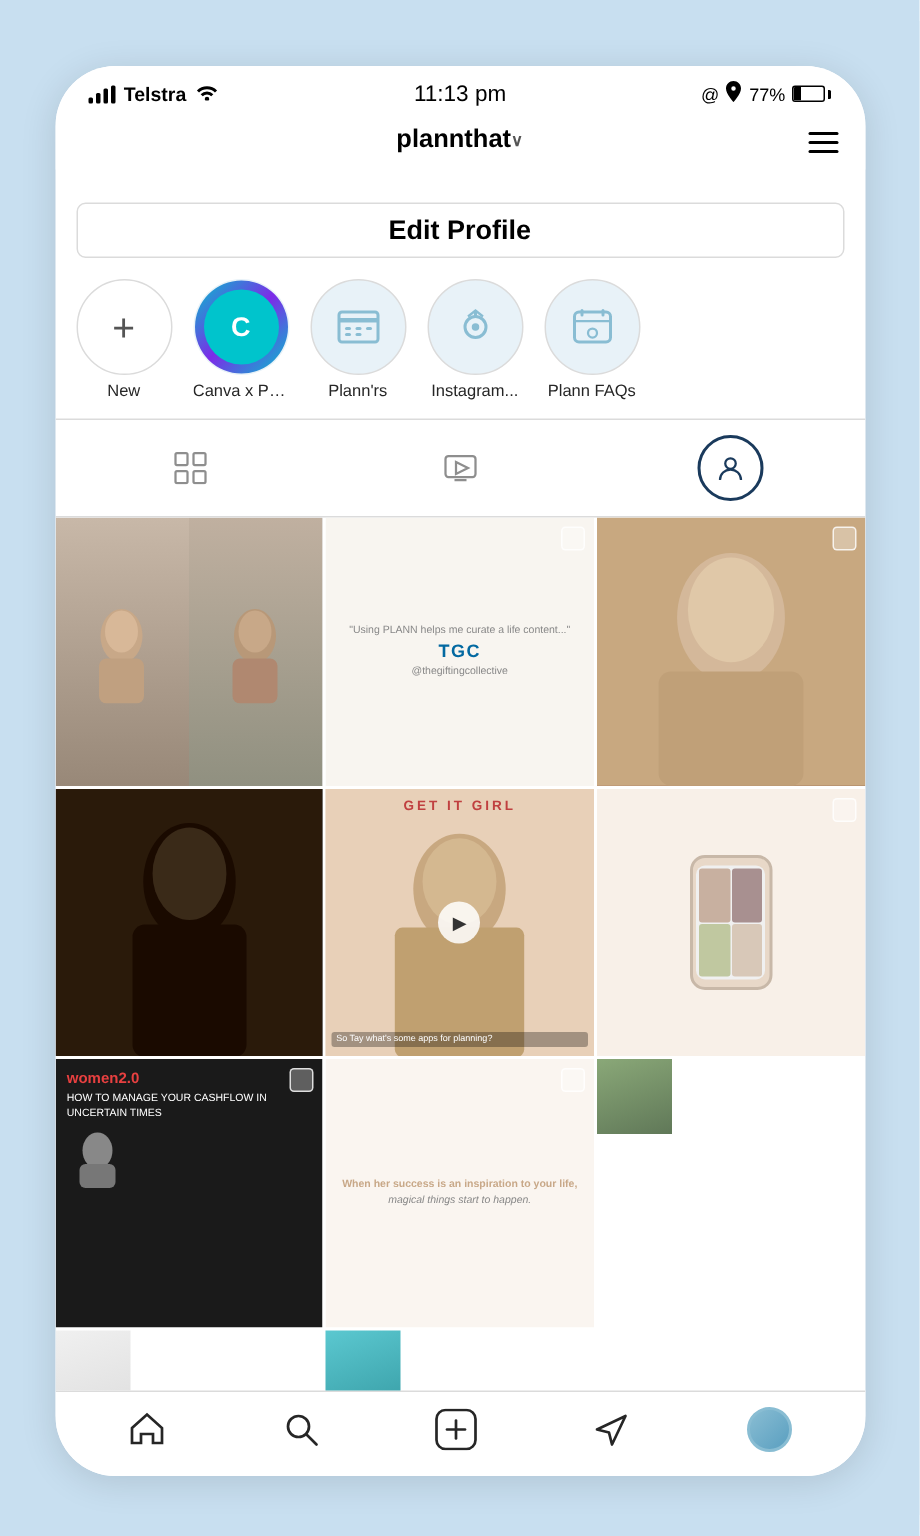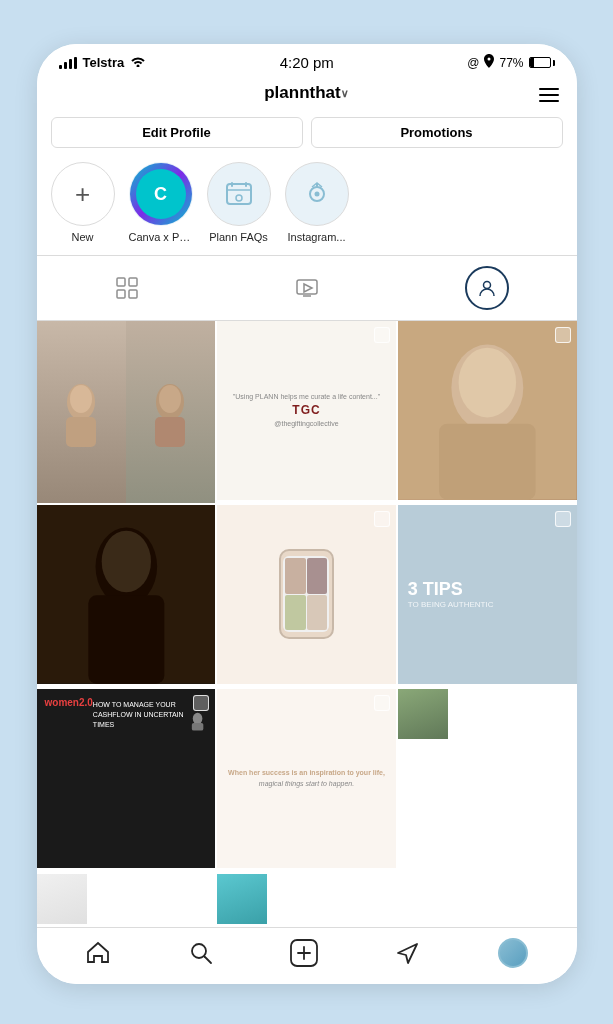--- a/index.html
+++ b/index.html
@@ -132,24 +132,25 @@
       gap: 8px;
       padding: 4px 14px 10px;
       flex-shrink: 0;
     }
     .profile-btn {
       flex: 1;
       border: 1.5px solid #dbdbdb;
       border-radius: 6px;
       padding: 7px 4px;
       text-align: center;
-      font-size: 13px;
+      font-size: 18px;
       font-weight: 600;
       background: #fff;
       cursor: pointer;
+      margin-top: 18px;
     }
     
     .stories-row {
       display: flex;
       gap: 14px;
       padding: 4px 14px 12px;
       overflow-x: hidden;
       flex-shrink: 0;
     }
     .story-item {
@@ -319,21 +320,21 @@
     }
     .tgc-text {
       font-size: 7px;
       color: #888;
       text-align: center;
       line-height: 1.3;
     }
     .tgc-logo {
       font-size: 12px;
       font-weight: 700;
-      color: #7f1d1d;
+      color: #0369a1;
       margin: 2px 0;
       letter-spacing: 1px;
     }
     
     .play-overlay {
       position: absolute;
       top: 50%;
       left: 50%;
       transform: translate(-50%, -50%);
       width: 28px;
@@ -377,21 +378,21 @@
       font-size: 8px;
       color: rgba(255,255,255,0.8);
       line-height: 1.3;
     }
     
     .women-cell {
       width: 100%;
       height: 100%;
       background: #1a1a1a;
       display: flex;
-      flex-direction: row;
+      flex-direction: column;
       align-items: flex-start;
       justify-content: flex-start;
       padding: 8px;
     }
     .women-title {
       color: #e84040;
       font-size: 10px;
       font-weight: 700;
     }
     .women-subtitle {
@@ -447,21 +448,21 @@
           <div class="signal-bar" style="height:10px"></div>
           <div class="signal-bar" style="height:12px"></div>
         </div>
         <span>Telstra</span>
         <span>
           <svg width="16" height="12" viewBox="0 0 16 12">
               <path d="M8 9.5a1.5 1.5 0 110 3 1.5 1.5 0 010-3zm0-3.5a6 6 0 014.24 1.76l-1.42 1.42A4 4 0 008 8a4 4 0 00-2.82 1.18L3.76 7.76A6 6 0 018 6zm0-3.5a9.5 9.5 0 016.72 2.78l-1.42 1.42A7.5 7.5 0 008 4.5a7.5 7.5 0 00-5.3 2.2L1.28 5.28A9.5 9.5 0 018 2.5z" fill="#000"></path>
             </svg>
         </span>
       </div>
-      <div class="status-center">4:20 pm</div>
+      <div class="status-center">11:13 pm</div>
       <div class="status-right">
         <span>@</span>
         <span>
           <svg width="10" height="14" viewBox="0 0 10 14">
               <path d="M5 0C2.24 0 0 2.24 0 5c0 3.75 5 9 5 9s5-5.25 5-9c0-2.76-2.24-5-5-5zm0 6.5a1.5 1.5 0 110-3 1.5 1.5 0 010 3z" fill="#000"></path>
             </svg>
         </span>
         <span>77%</span>
         <div class="battery">
           <div class="battery-body">
@@ -479,65 +480,78 @@
       </div>
       <div class="hamburger-btn">
         <div class="hamburger-line"></div>
         <div class="hamburger-line"></div>
         <div class="hamburger-line"></div>
       </div>
     </div>
 
     <div class="profile-buttons">
       <button class="profile-btn">Edit Profile</button>
-      <button class="profile-btn">Promotions</button>
     </div>
 
     <div class="stories-row">
 
       <div class="story-item">
         <div class="story-circle add-new">
           <span class="plus-icon">+</span>
         </div>
         <span class="story-label">New</span>
       </div>
 
       <div class="story-item">
         <div class="story-circle" style="padding:0;border:none;">
           <div class="canva-circle">
             <div class="canva-inner">C</div>
           </div>
         </div>
         <span class="story-label">Canva x Pla...</span>
       </div>
 
+      <div class="story-item">
+        <div class="story-circle">
+          <svg width="30" height="28" viewBox="0 0 30 28" fill="none">
+            <rect x="2" y="4" width="26" height="20" rx="2" stroke="#89bdd3" stroke-width="2"></rect>
+            <rect x="2" y="8" width="26" height="3" fill="#89bdd3"></rect>
+            <rect x="6" y="14" width="4" height="2" rx="1" fill="#89bdd3"></rect>
+            <rect x="13" y="14" width="4" height="2" rx="1" fill="#89bdd3"></rect>
+            <rect x="20" y="14" width="4" height="2" rx="1" fill="#89bdd3"></rect>
+            <rect x="6" y="18" width="4" height="2" rx="1" fill="#89bdd3"></rect>
+            <rect x="13" y="18" width="4" height="2" rx="1" fill="#89bdd3"></rect>
+          </svg>
+        </div>
+        <span class="story-label">Plann'rs</span>
+      </div>
+
+      <div class="story-item">
+        <div class="story-circle">
+          <svg width="30" height="30" viewBox="0 0 30 30" fill="none">
+            <circle cx="15" cy="15" r="7" stroke="#89bdd3" stroke-width="2"></circle>
+            <line x1="15" y1="4" x2="15" y2="8" stroke="#89bdd3" stroke-width="2"></line>
+            <path d="M10 8 L15 4 L20 8" stroke="#89bdd3" stroke-width="1.5" fill="none"></path>
+            <circle cx="15" cy="15" r="2.5" fill="#89bdd3"></circle>
+          </svg>
+        </div>
+        <span class="story-label">Instagram...</span>
+      </div>
 
       <div class="story-item">
         <div class="story-circle">
           <svg width="28" height="28" viewBox="0 0 28 28" fill="none">
             <rect x="2" y="4" width="24" height="20" rx="3" stroke="#89bdd3" stroke-width="2"></rect>
             <rect x="6" y="2" width="2" height="5" rx="1" fill="#89bdd3"></rect>
             <rect x="20" y="2" width="2" height="5" rx="1" fill="#89bdd3"></rect>
             <line x1="2" y1="10" x2="26" y2="10" stroke="#89bdd3" stroke-width="1.5"></line>
             <circle cx="14" cy="18" r="3" stroke="#89bdd3" stroke-width="1.5"></circle>
           </svg>
         </div>
         <span class="story-label">Plann FAQs</span>
-      </div>
-
-      <div class="story-item">
-        <div class="story-circle">
-          <svg width="30" height="30" viewBox="0 0 30 30" fill="none">
-            <circle cx="15" cy="15" r="7" stroke="#89bdd3" stroke-width="2"></circle>
-            <line x1="15" y1="4" x2="15" y2="8" stroke="#89bdd3" stroke-width="2"></line>
-            <path d="M10 8 L15 4 L20 8" stroke="#89bdd3" stroke-width="1.5" fill="none"></path>
-            <circle cx="15" cy="15" r="2.5" fill="#89bdd3"></circle>
-          </svg>
-        </div>
-        <span class="story-label">Instagram...</span>
       </div>
     </div>
 
     <div class="tab-bar">
       <div class="tab-item">
         <svg width="22" height="22" viewBox="0 0 22 22" fill="none">
           <rect x="1" y="1" width="8" height="8" rx="1" stroke="#8e8e8e" stroke-width="1.5"></rect>
           <rect x="13" y="1" width="8" height="8" rx="1" stroke="#8e8e8e" stroke-width="1.5"></rect>
           <rect x="1" y="13" width="8" height="8" rx="1" stroke="#8e8e8e" stroke-width="1.5"></rect>
           <rect x="13" y="13" width="8" height="8" rx="1" stroke="#8e8e8e" stroke-width="1.5"></rect>
@@ -601,44 +615,48 @@
 
         <div class="grid-cell" style="background:#1a1a1a">
           <svg width="100%" height="100%" viewBox="0 0 174 174" preserveAspectRatio="xMidYMid slice">
             <rect width="174" height="174" fill="#2a1a0a"></rect>
             <ellipse cx="87" cy="60" rx="30" ry="38" fill="#1a0a00"></ellipse>
             <ellipse cx="87" cy="55" rx="24" ry="30" fill="#3a2a18"></ellipse>
             <rect x="50" y="88" width="74" height="86" rx="8" fill="#1a0a00"></rect>
           </svg>
         </div>
 
+        <div class="grid-cell" style="background:#e8d0b8;position:relative">
+          <div style="position:absolute;top:6px;left:50%;transform:translateX(-50%);font-size:9px;font-weight:800;color:#c04040;letter-spacing:2px;white-space:nowrap;">GET IT GIRL</div>
+          <svg width="100%" height="100%" viewBox="0 0 174 174" preserveAspectRatio="xMidYMid slice">
+            <rect width="174" height="174" fill="#e8d0b8"></rect>
+            <ellipse cx="87" cy="65" rx="30" ry="36" fill="#c8a880"></ellipse>
+            <ellipse cx="87" cy="60" rx="24" ry="28" fill="#d4b890"></ellipse>
+            <rect x="45" y="90" width="84" height="84" rx="5" fill="#c0a070"></rect>
+          </svg>
+          <div class="play-overlay">▶</div>
+          <div style="position:absolute;bottom:6px;left:4px;right:4px;font-size:6px;color:#fff;background:rgba(0,0,0,0.3);padding:2px 3px;border-radius:2px;">So Tay what's some apps for planning?</div>
+        </div>
 
         <div class="grid-cell" style="background:#f8f0ea">
           <div class="phone-cell">
             <div style="position:relative;width:55px;height:90px;">
               <div style="width:55px;height:90px;background:#e8d8c8;border-radius:10px;border:2px solid #c8b8a8;overflow:hidden;display:flex;align-items:center;justify-content:center;">
                 <div style="width:46px;height:76px;background:#f0f0f0;border-radius:6px;overflow:hidden;display:grid;grid-template-columns:1fr 1fr;grid-template-rows:1fr 1fr;gap:1px;padding:2px;">
                   <div style="background:#c8b0a0;border-radius:2px;"></div>
                   <div style="background:#a89090;border-radius:2px;"></div>
                   <div style="background:#c0c8a0;border-radius:2px;"></div>
                   <div style="background:#d8c8b8;border-radius:2px;"></div>
                 </div>
               </div>
             </div>
           </div>
           <div class="checkbox-overlay"></div>
         </div>
 
-        <div class="grid-cell">
-          <div class="tips-cell">
-            <div class="tips-num">3 TIPS</div>
-            <div class="tips-sub">TO BEING AUTHENTIC</div>
-          </div>
-          <div class="checkbox-overlay"></div>
-        </div>
 
         <div class="grid-cell">
           <div class="women-cell">
             <div class="women-title">women2.0</div>
             <div class="women-subtitle">HOW TO MANAGE YOUR CASHFLOW IN UNCERTAIN TIMES</div>
             <svg width="40" height="40" viewBox="0 0 40 40" style="margin-top:4px">
               <ellipse cx="20" cy="15" rx="10" ry="12" fill="#888"></ellipse>
               <rect x="8" y="24" width="24" height="16" rx="4" fill="#777"></rect>
             </svg>
           </div>

